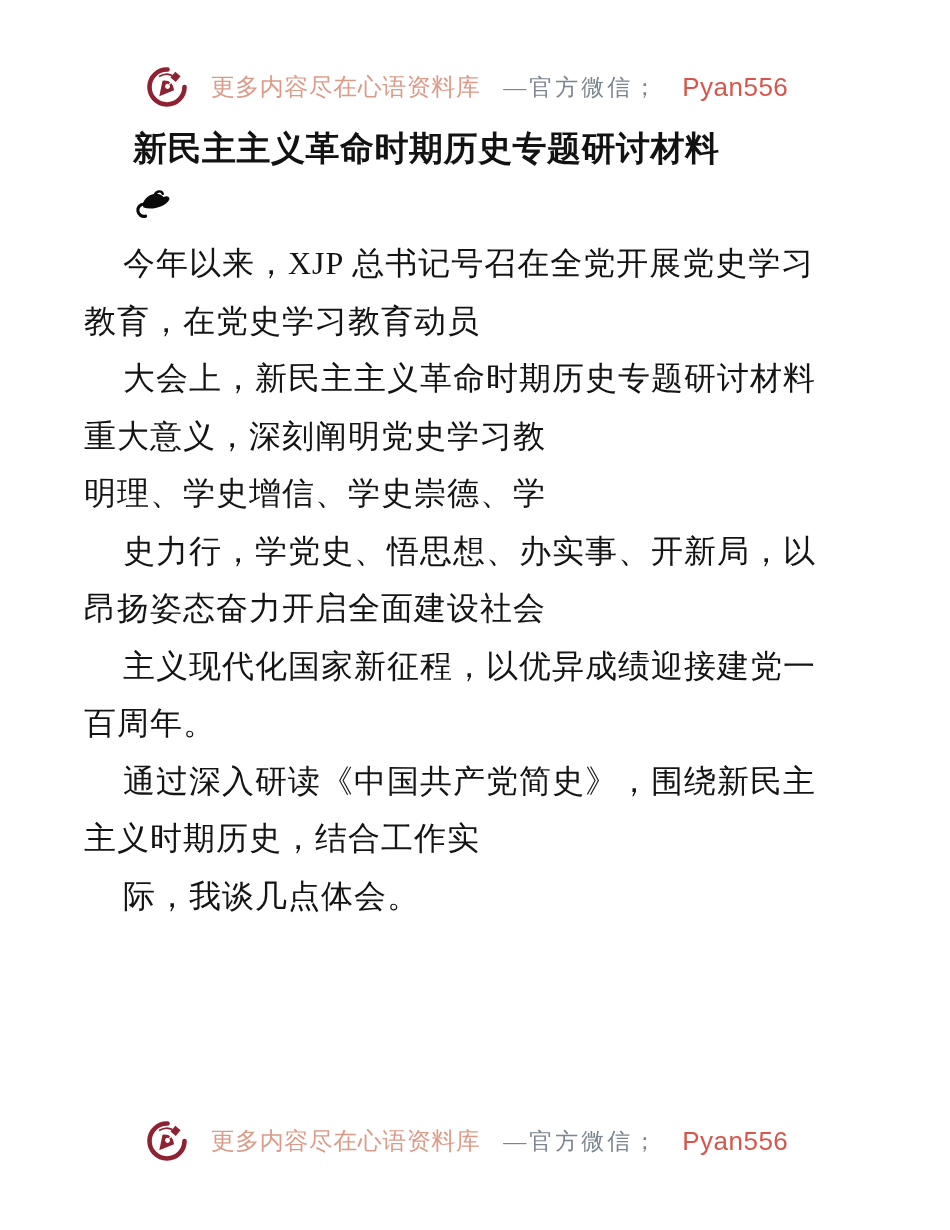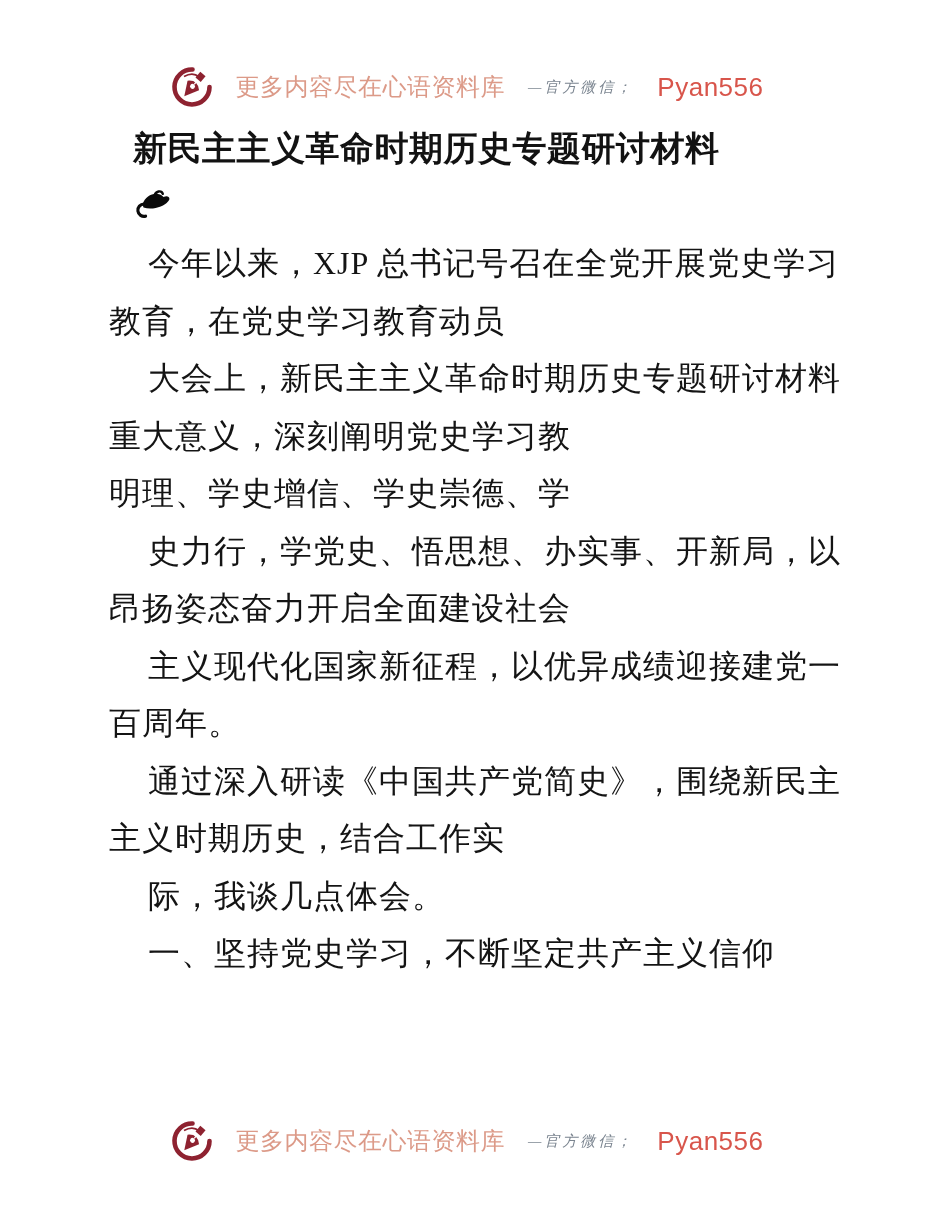--- a/index.html
+++ b/index.html
@@ -20,23 +20,22 @@
     white-space:nowrap;
   }
   .brandbar.header{top:64px;}
   .brandbar.footer{top:1118px;}
   .brandbar .logo{width:42px;height:42px;flex:0 0 auto;display:block;}
   .t-more{
     font-size:24px;letter-spacing:0.5px;
     color:var(--c-more,#dc9a88);
   }
   .t-label{
-    font-size:15px;letter-spacing:3px;
+    font-size:23px;letter-spacing:3px;
     color:var(--c-label,#7b8590);
-    font-style:italic;
   }
   .t-id{
     font-size:26px;
     font-family:"Liberation Sans","DejaVu Sans",sans-serif;
     font-style:normal;
     color:var(--c-id,#d8554b);
     letter-spacing:0.5px;
   }
   
   .doc-title{
@@ -45,21 +44,21 @@
     font-size:34px;font-weight:bold;
     letter-spacing:0.5px;
     color:#121212;
     white-space:nowrap;
   }
   .ornament{
     position:absolute;top:189px;left:131px;
     width:40px;height:30px;
   }
   .doc-body{
-    position:absolute;top:235px;left:109px;width:780px;
+    position:absolute;top:235px;left:84px;width:780px;
     font-size:32px;line-height:57.5px;
     letter-spacing:1px;
     color:#141414;
   }
   .doc-body .line{white-space:nowrap;}
   .doc-body .line.indent{padding-left:39px;}
 </style>
 </head>
 <body>
 
@@ -96,21 +95,20 @@
       <div class="line indent">大会上，新民主主义革命时期历史专题研讨材料</div>
       <div class="line">重大意义，深刻阐明党史学习教</div>
       <div class="line">明理、学史增信、学史崇德、学</div>
       <div class="line indent">史力行，学党史、悟思想、办实事、开新局，以</div>
       <div class="line">昂扬姿态奋力开启全面建设社会</div>
       <div class="line indent">主义现代化国家新征程，以优异成绩迎接建党一</div>
       <div class="line">百周年。</div>
       <div class="line indent">通过深入研读《中国共产党简史》，围绕新民主</div>
       <div class="line">主义时期历史，结合工作实</div>
       <div class="line indent">际，我谈几点体会。</div>
-      <div class="line indent">一、坚持党史学习，不断坚定共产主义信仰</div>
     </div>
 
   <div class="brandbar footer">
     <svg class="logo" viewBox="0 0 42 42" xmlns="http://www.w3.org/2000/svg">
       <path d="M 21.5,3.5 A 17.5,17.5 0 1 0 38.5,21" fill="none" stroke="#8e2230" stroke-width="4.6" stroke-linecap="round"></path>
       <path d="M 13,10.5 Q 22,5.5 28,11" fill="none" stroke="#8e2230" stroke-width="1.8"></path>
       <g transform="rotate(40 21 21)">
         <rect x="17.6" y="4" width="6.8" height="7.5" fill="#8e2230"></rect>
         <path d="M 21,33 L 13.5,19 Q 21,11.5 28.5,19 Z" fill="#8e2230"></path>
         <circle cx="21" cy="20.2" r="2.5" fill="#ffffff"></circle>

